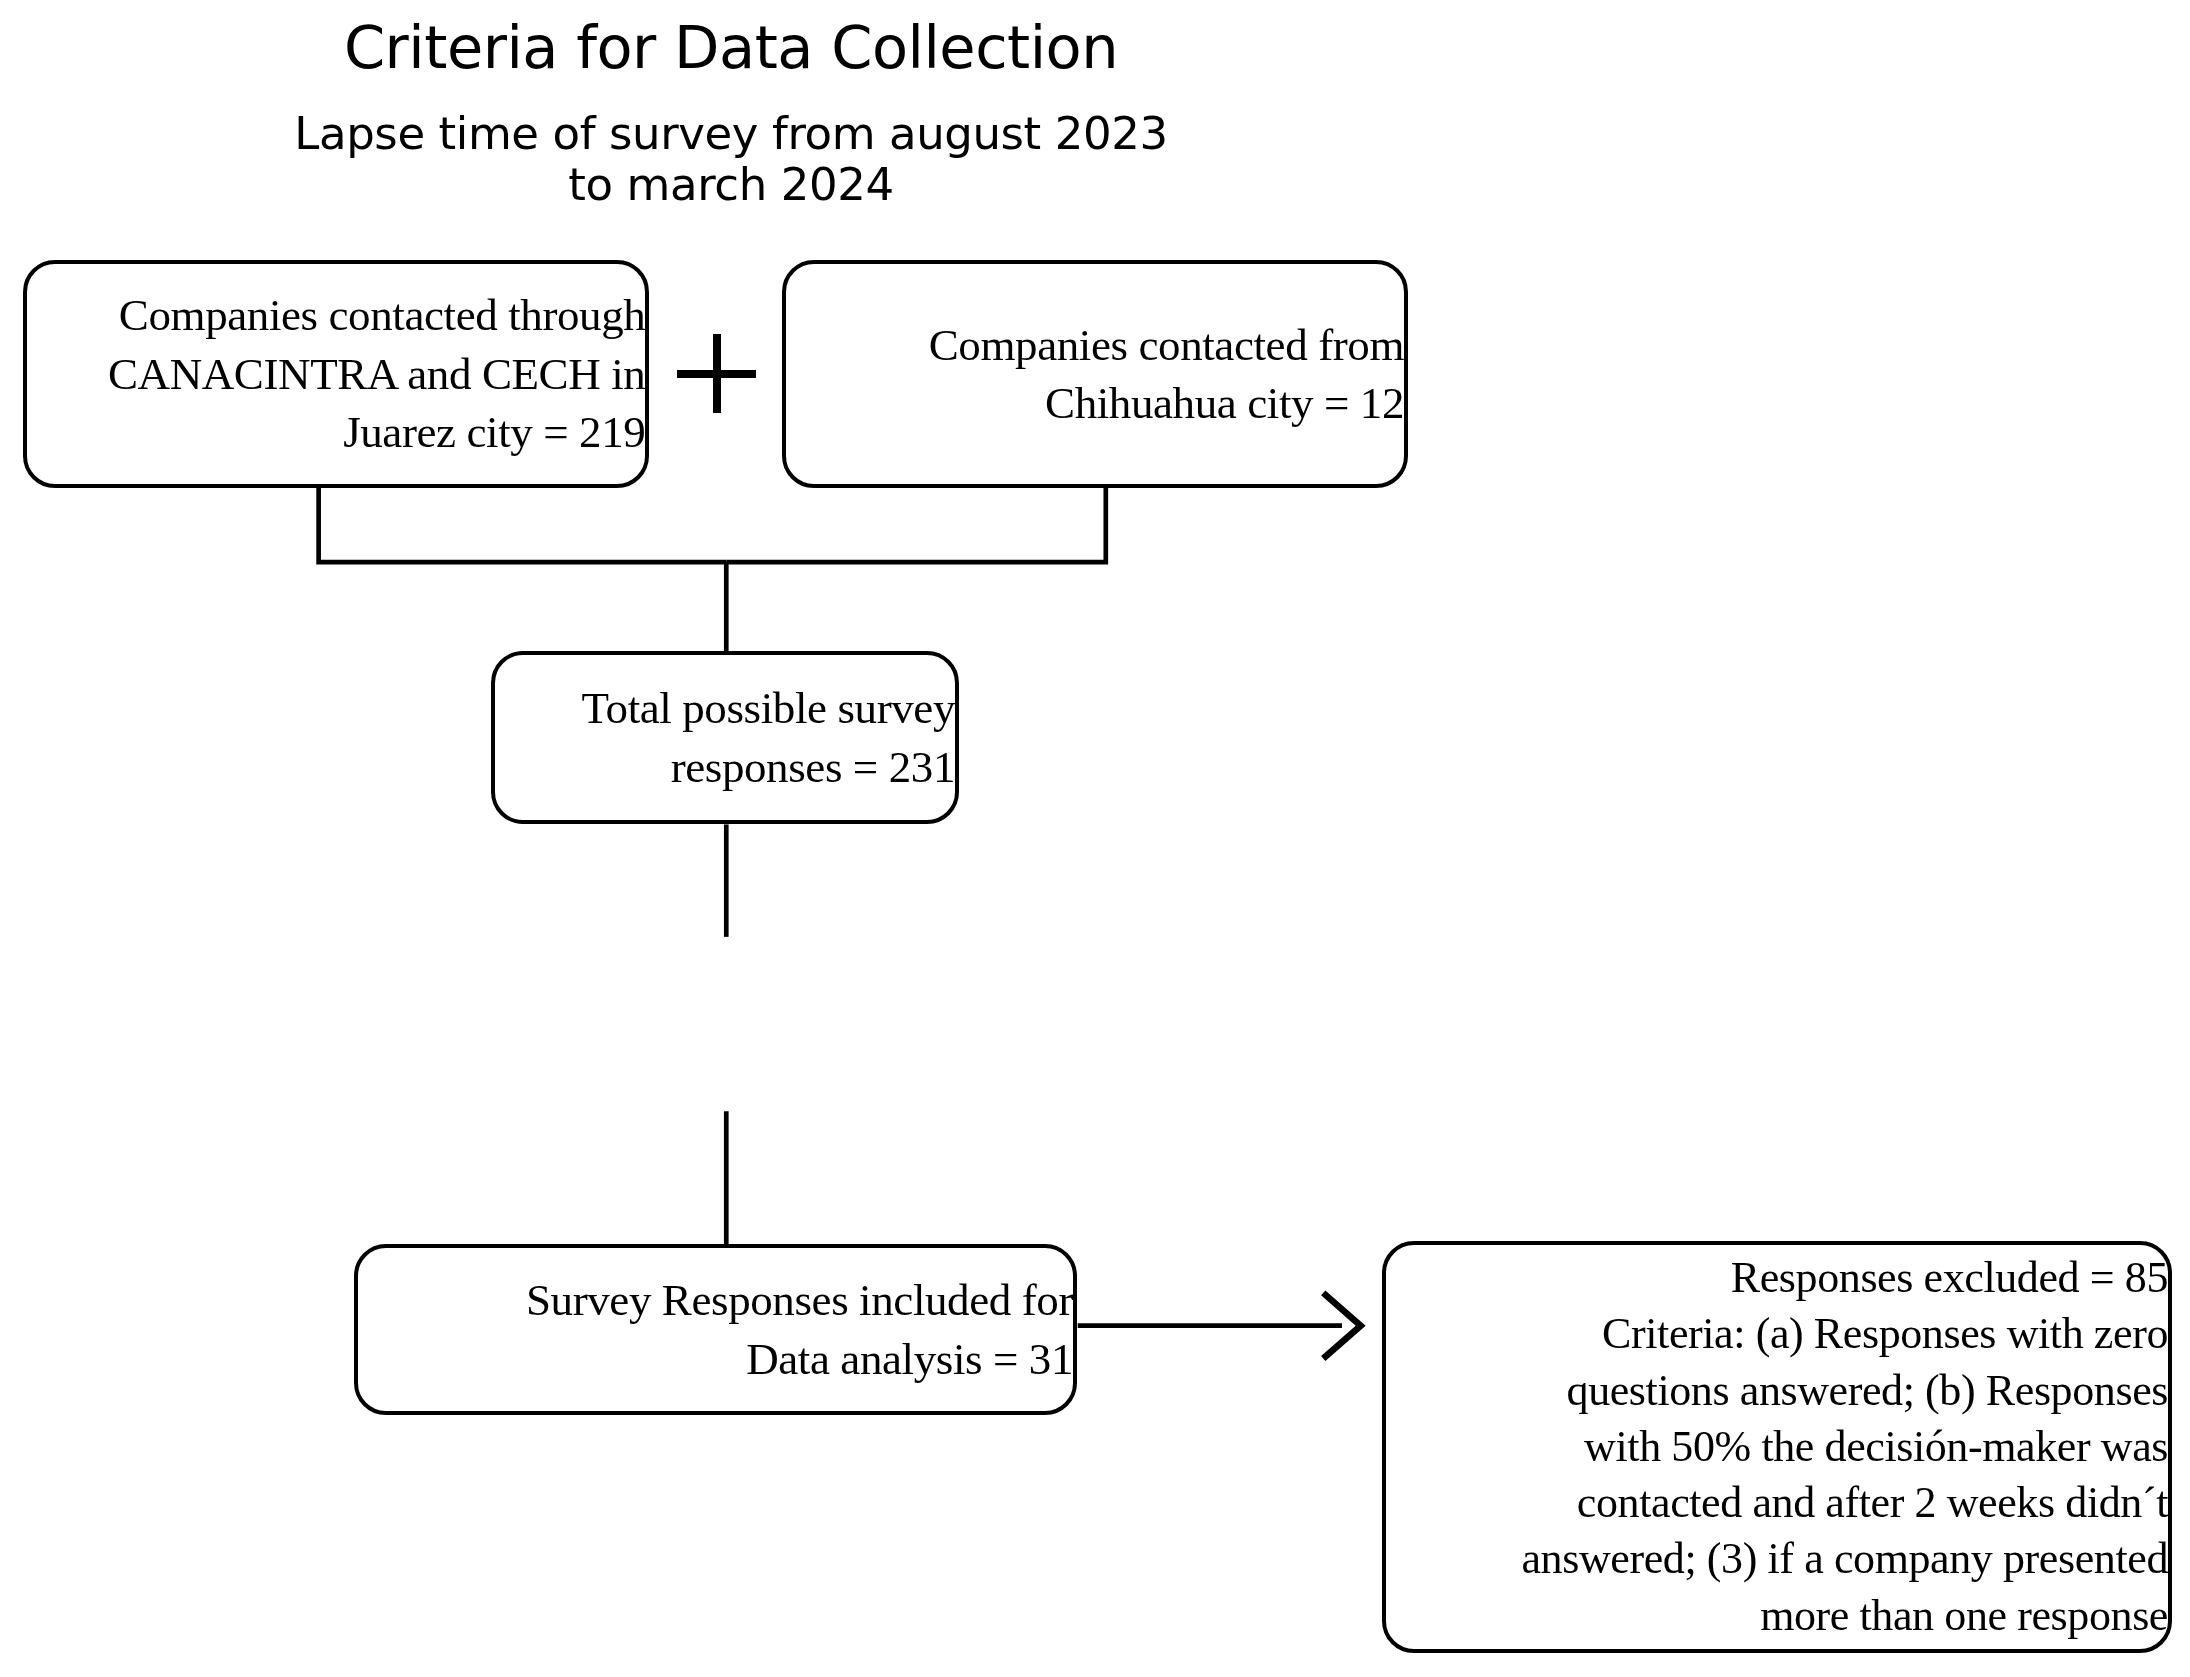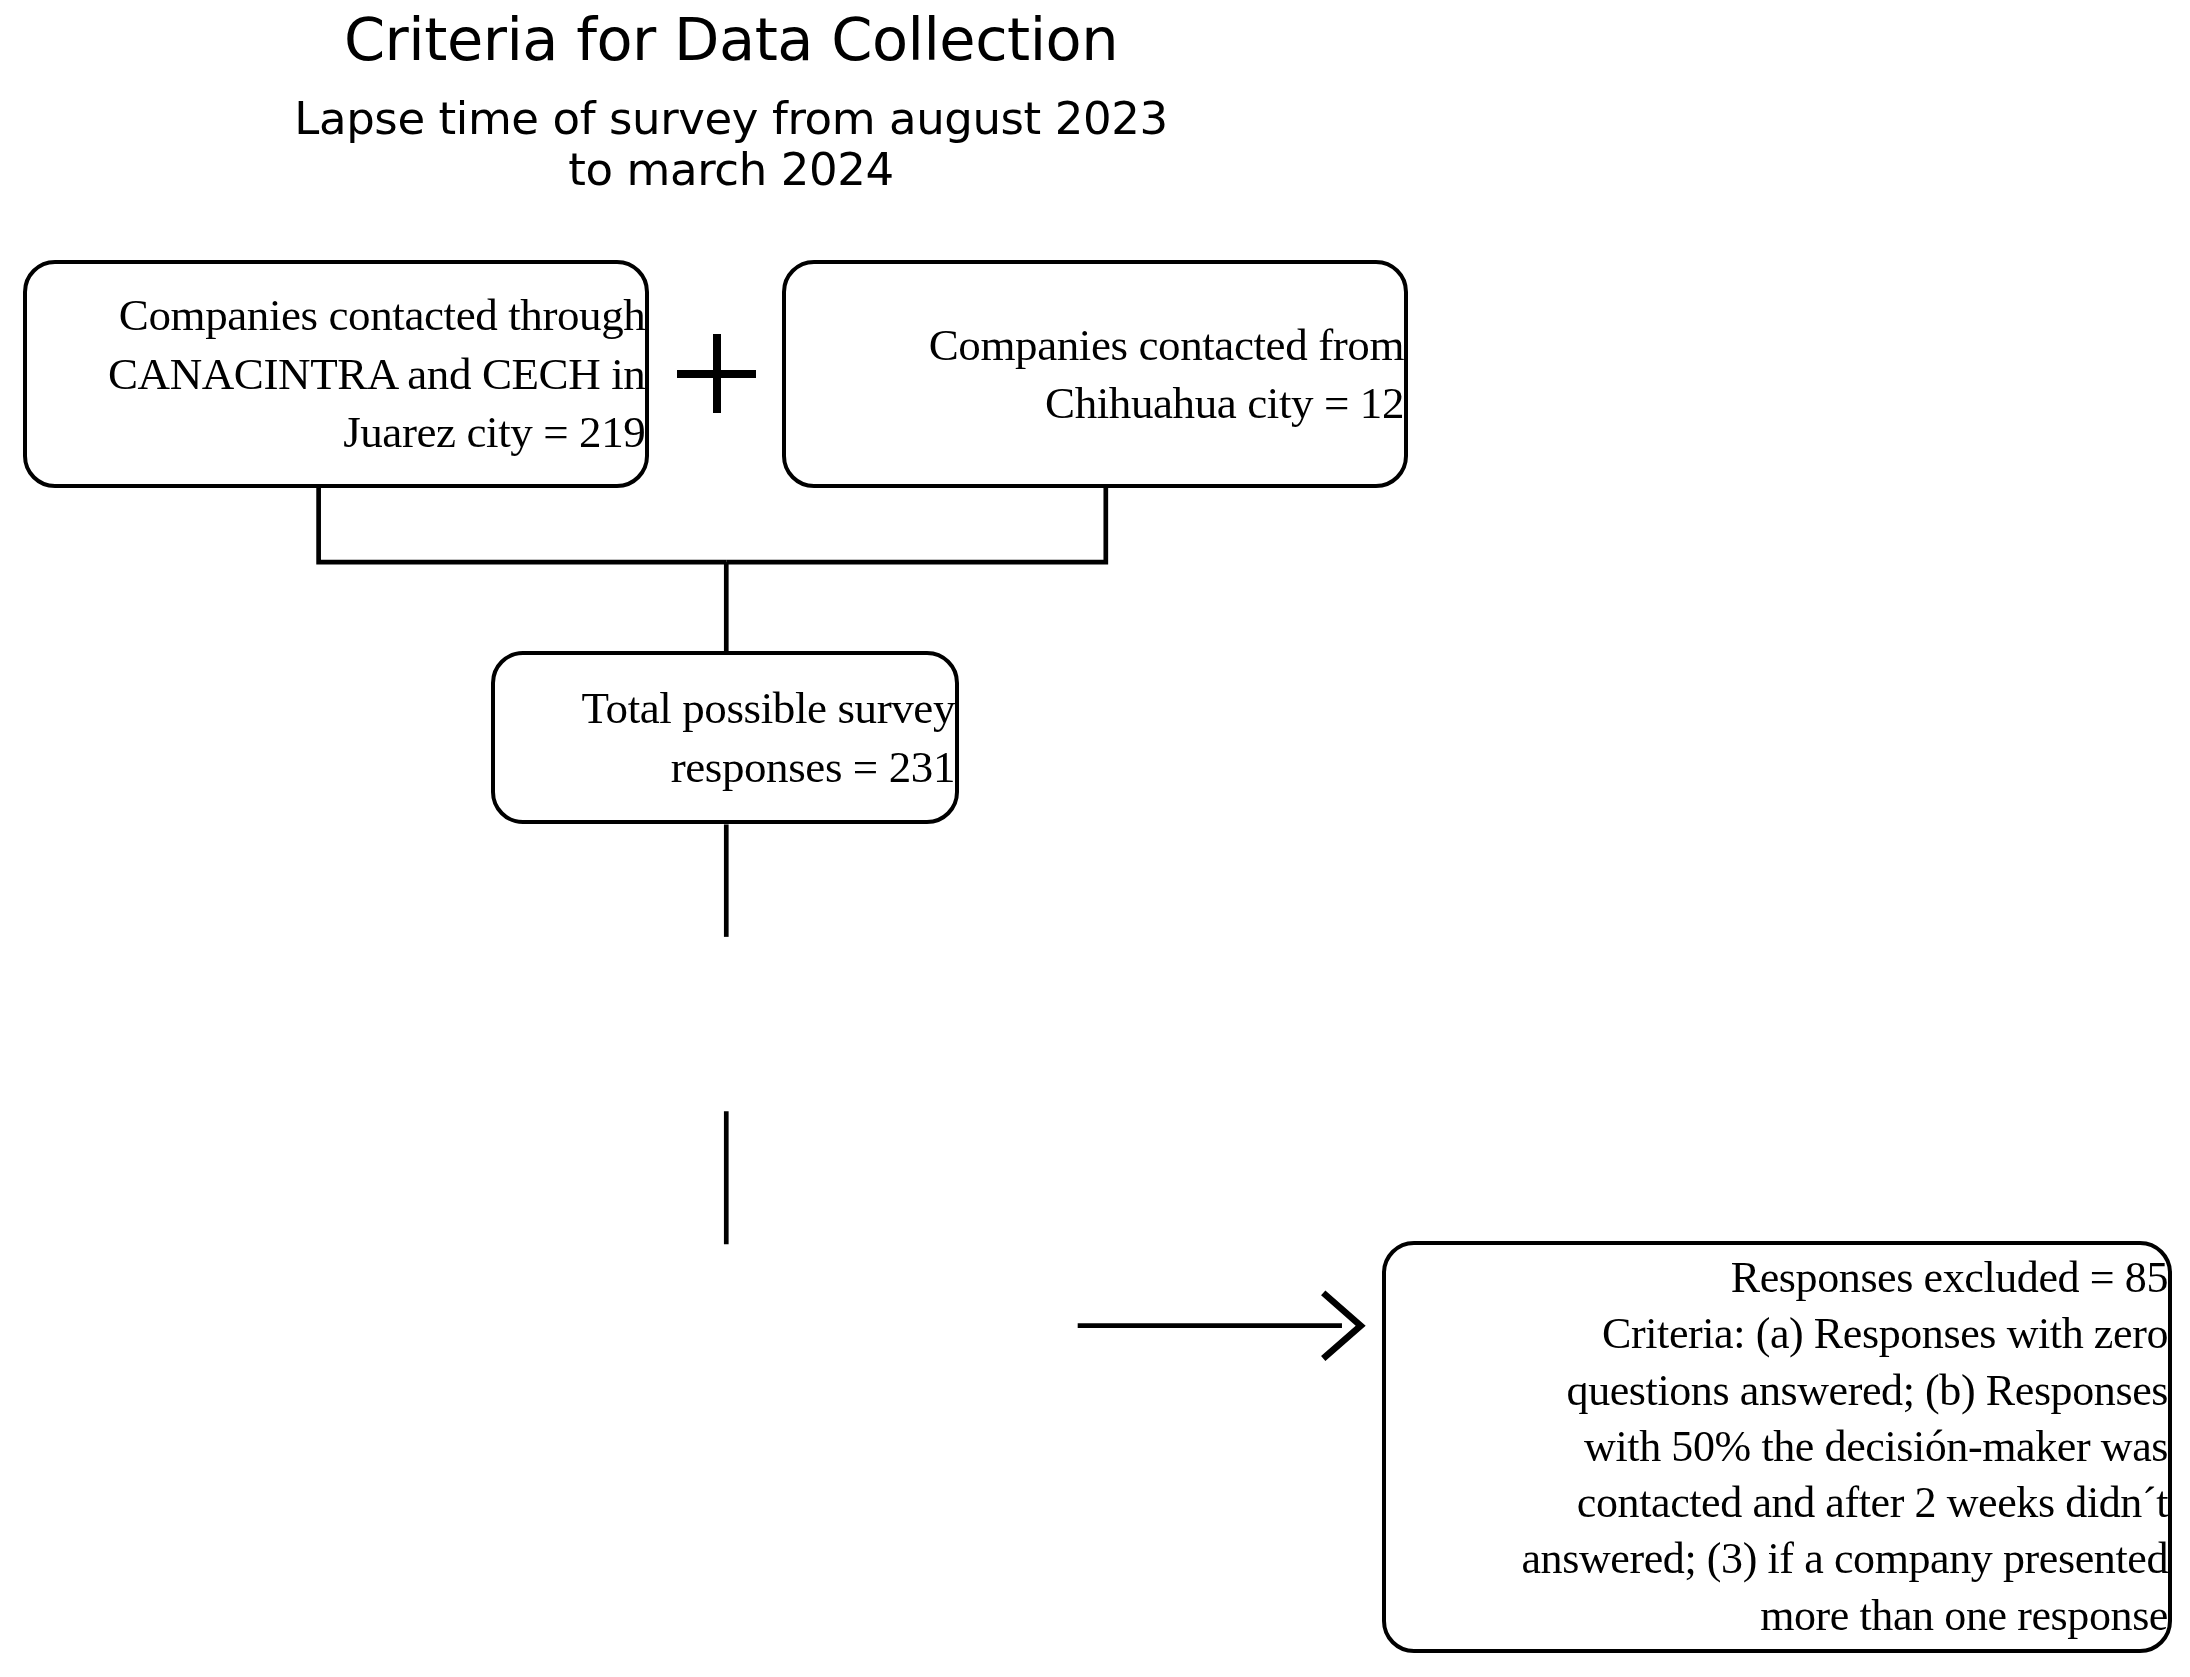--- a/index.html
+++ b/index.html
@@ -68,21 +68,21 @@
     left: 0;
     top: 0;
     width: 1462px;
     text-align: center;
   }
   .chart-title {
     font-size: 59px;
     line-height: 1.08;
     font-weight: 400;
     letter-spacing: -0.5px;
-    margin: 0;
+    margin: 8px;
     padding-top: 7.5px;
   }
   .chart-subtitle {
     font-size: 45px;
     line-height: 1.14;
     font-weight: 400;
     letter-spacing: -0.4px;
     margin: 1px;
     padding-top: 20.6px;
     white-space: pre-line;
@@ -170,20 +170,24 @@
     <span class="node-text">Companies contacted from
 Chihuahua city = 12</span>
   </div>
 
   <div class="node-box" id="box-total">
     <span class="node-text">Total possible survey
 responses = 231</span>
   </div>
 
 
+  <div class="node-box" id="box-included">
+    <span class="node-text">Survey Responses included for
+Data analysis = 31</span>
+  </div>
 
   <div class="node-box" id="box-excluded">
     <span class="node-text">Responses excluded = 85
 Criteria: (a) Responses with zero
 questions answered; (b) Responses
 with 50% the decisión-maker was
 contacted and after 2 weeks didn´t
 answered; (3) if a company presented
 more than one response</span>
   </div>

